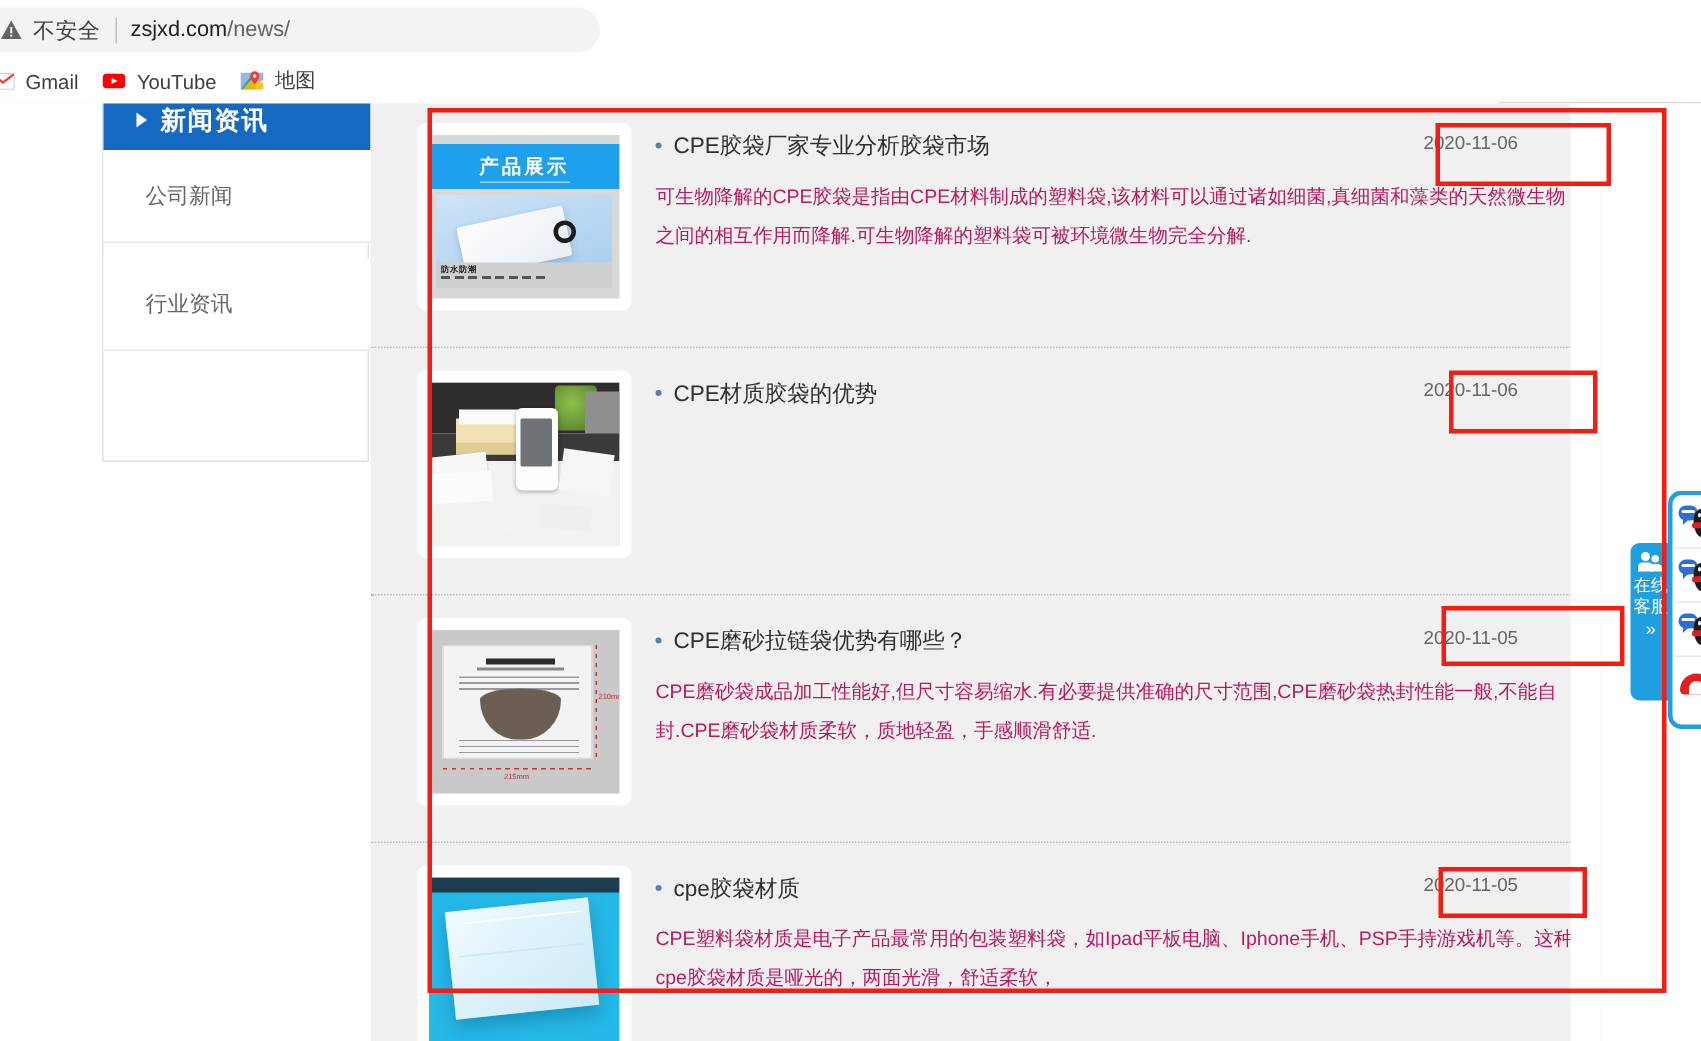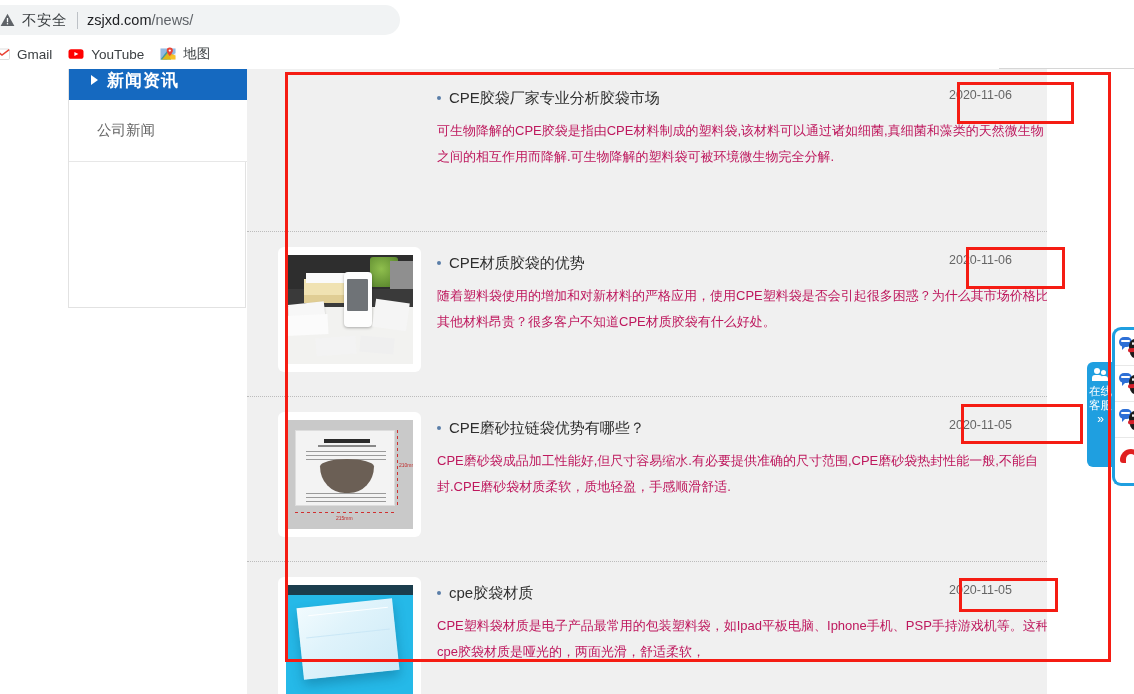--- a/index.html
+++ b/index.html
@@ -428,25 +428,42 @@
   <div id="page-inner">
 
     <div id="sidebar">
       <div id="sidebar-header">
         <span class="tri"></span>
         <span>新闻资讯</span>
       </div>
       <div class="nav-item" id="nav-item-0">
         <span>公司新闻</span>
       </div>
+      <div class="nav-item" id="nav-item-1">
+        <span>行业资讯</span>
+      </div>
     </div>
 
     <div id="list-region">
 
       <div class="news-item" id="news-0">
+        <div class="thumb-card">
+          <div class="thumb-inner">
+            <div class="t1-banner">产品展示</div>
+            <div class="t1-banner-sub"></div>
+            <div class="t1-photo">
+              <div class="t1-bag"></div>
+              <div class="t1-ring"></div>
+              <div class="t1-strip">
+                <b>防水防潮</b>
+                <i></i>
+              </div>
+            </div>
+          </div>
+        </div>
         <div class="news-body">
           <div class="news-title"><span class="dot"></span><span>CPE胶袋厂家专业分析胶袋市场</span></div>
           <div class="news-desc">可生物降解的CPE胶袋是指由CPE材料制成的塑料袋,该材料可以通过诸如细菌,真细菌和藻类的天然微生物之间的相互作用而降解.可生物降解的塑料袋可被环境微生物完全分解.</div>
         </div>
         <div class="news-date">2020-11-06</div>
       </div>
       <div class="news-sep" id="sep-0"></div>
 
       <div class="news-item" id="news-1">
         <div class="thumb-card">
@@ -463,21 +480,20 @@
               <div class="t2-p1"></div>
               <div class="t2-p2"></div>
               <div class="t2-p3"></div>
               <div class="t2-p4"></div>
               <div class="t2-p5"></div>
             </div>
           </div>
         </div>
         <div class="news-body">
           <div class="news-title"><span class="dot"></span><span>CPE材质胶袋的优势</span></div>
-          <div class="news-desc">随着塑料袋使用的增加和对新材料的严格应用，使用CPE塑料袋是否会引起很多困惑？为什么其市场价格比其他材料昂贵？很多客户不知道CPE材质胶袋有什么好处。</div>
         </div>
         <div class="news-date">2020-11-06</div>
       </div>
       <div class="news-sep" id="sep-1"></div>
 
       <div class="news-item" id="news-2">
         <div class="thumb-card">
           <div class="thumb-inner">
             <div class="t3">
               <div class="t3-bag">

